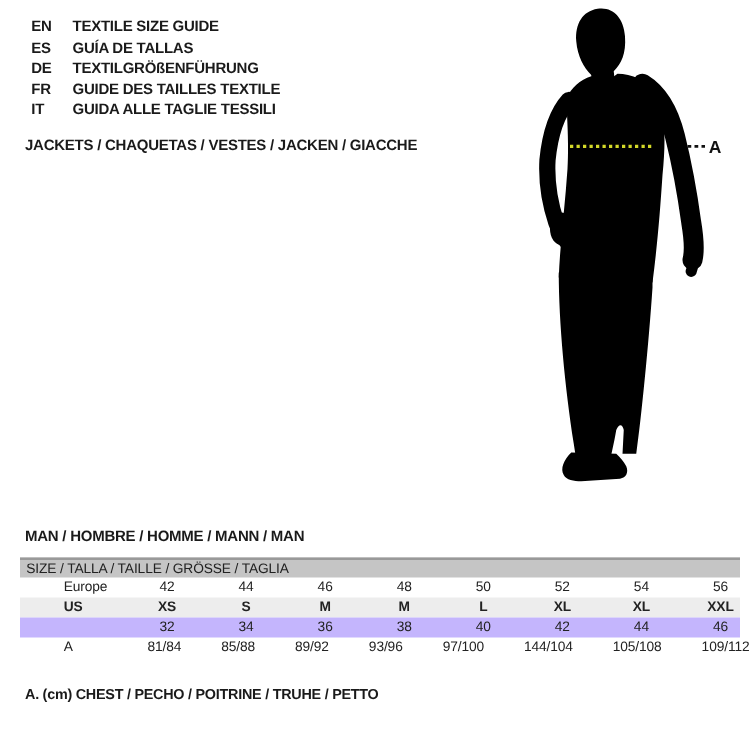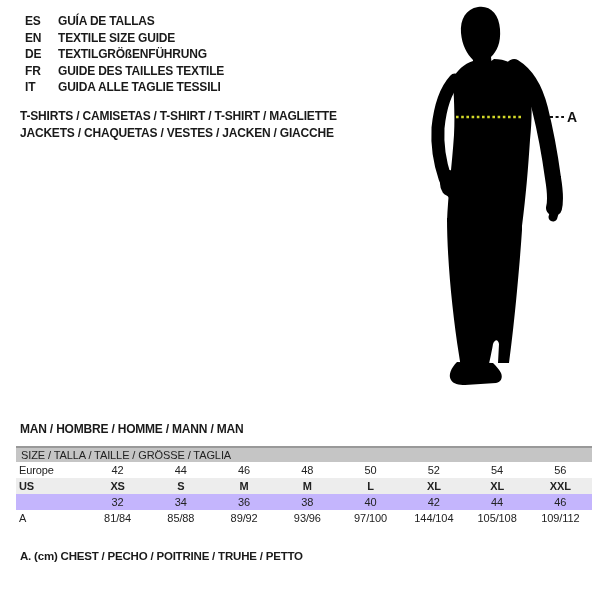--- a/index.html
+++ b/index.html
@@ -20,55 +20,54 @@
   
   .section-title{position:absolute;left:20px;top:422px;font-weight:bold;font-size:12px;letter-spacing:-0.2px;}
   
   .size-table{position:absolute;left:16px;top:446px;width:576px;font-size:11px;color:#222;}
   .thead{
     border-top:2px solid #be185d;background:#c5c5c5;height:14px;line-height:14px;
     padding-left:5px;letter-spacing:-0.1px;
   }
   .trow{display:grid;grid-template-columns:70px repeat(8,1fr);height:16px;align-items:center;}
   .trow.shaded{background:#ededed;}
-  .cell{text-align:center;letter-spacing:-0.1px;}
+  .cell{text-align:center;letter-spacing:-0.1px;margin-left:32px;}
   .rowlabel{text-align:left;padding-left:3px;}
   
   .footnote{position:absolute;left:20px;top:550px;font-weight:bold;font-size:11.5px;letter-spacing:-0.2px;}
 </style>
 </head>
 <body>
 
 <div class="canvas">
 
   <div class="langs">
       <div class="lang-row">
+        <span class="lang-code">EN</span>
+        <span class="lang-label">TEXTILE SIZE GUIDE</span>
+      </div>
+      <div class="lang-row">
         <span class="lang-code">ES</span>
         <span class="lang-label">GUÍA DE TALLAS</span>
-      </div>
-      <div class="lang-row">
-        <span class="lang-code">EN</span>
-        <span class="lang-label">TEXTILE SIZE GUIDE</span>
       </div>
       <div class="lang-row">
         <span class="lang-code">DE</span>
         <span class="lang-label">TEXTILGRÖßENFÜHRUNG</span>
       </div>
       <div class="lang-row">
         <span class="lang-code">FR</span>
         <span class="lang-label">GUIDE DES TAILLES TEXTILE</span>
       </div>
       <div class="lang-row">
         <span class="lang-code">IT</span>
         <span class="lang-label">GUIDA ALLE TAGLIE TESSILI</span>
       </div>
     </div>
 
   <div class="cats">
-      <div class="cat-line">T-SHIRTS / CAMISETAS / T-SHIRT / T-SHIRT / MAGLIETTE</div>
       <div class="cat-line">JACKETS / CHAQUETAS / VESTES / JACKEN / GIACCHE</div>
     </div>
 
   <div class="figure-wrap">
     <svg width="190" height="400" viewBox="0 0 190 400" xmlns="http://www.w3.org/2000/svg">
       <g fill="#000000" stroke="none">
 
         <path d="M68,7 C56,9 50,19 51,33 C52,45 57,54 63,60 L63,67 L82,67 L81,57 C87,51 91,43 90,29 C89,14 80,5 68,7 Z"></path>
 
         <path d="M63,61 C54,64 47,70 43,79 C44,100 45,115 44,135 C42,165 38,195 37,222 L112,226 C116,195 118,170 120,140 C123,110 122,90 115,76 C108,64 95,59 84,59 C78,64 70,65 63,61 Z"></path>

